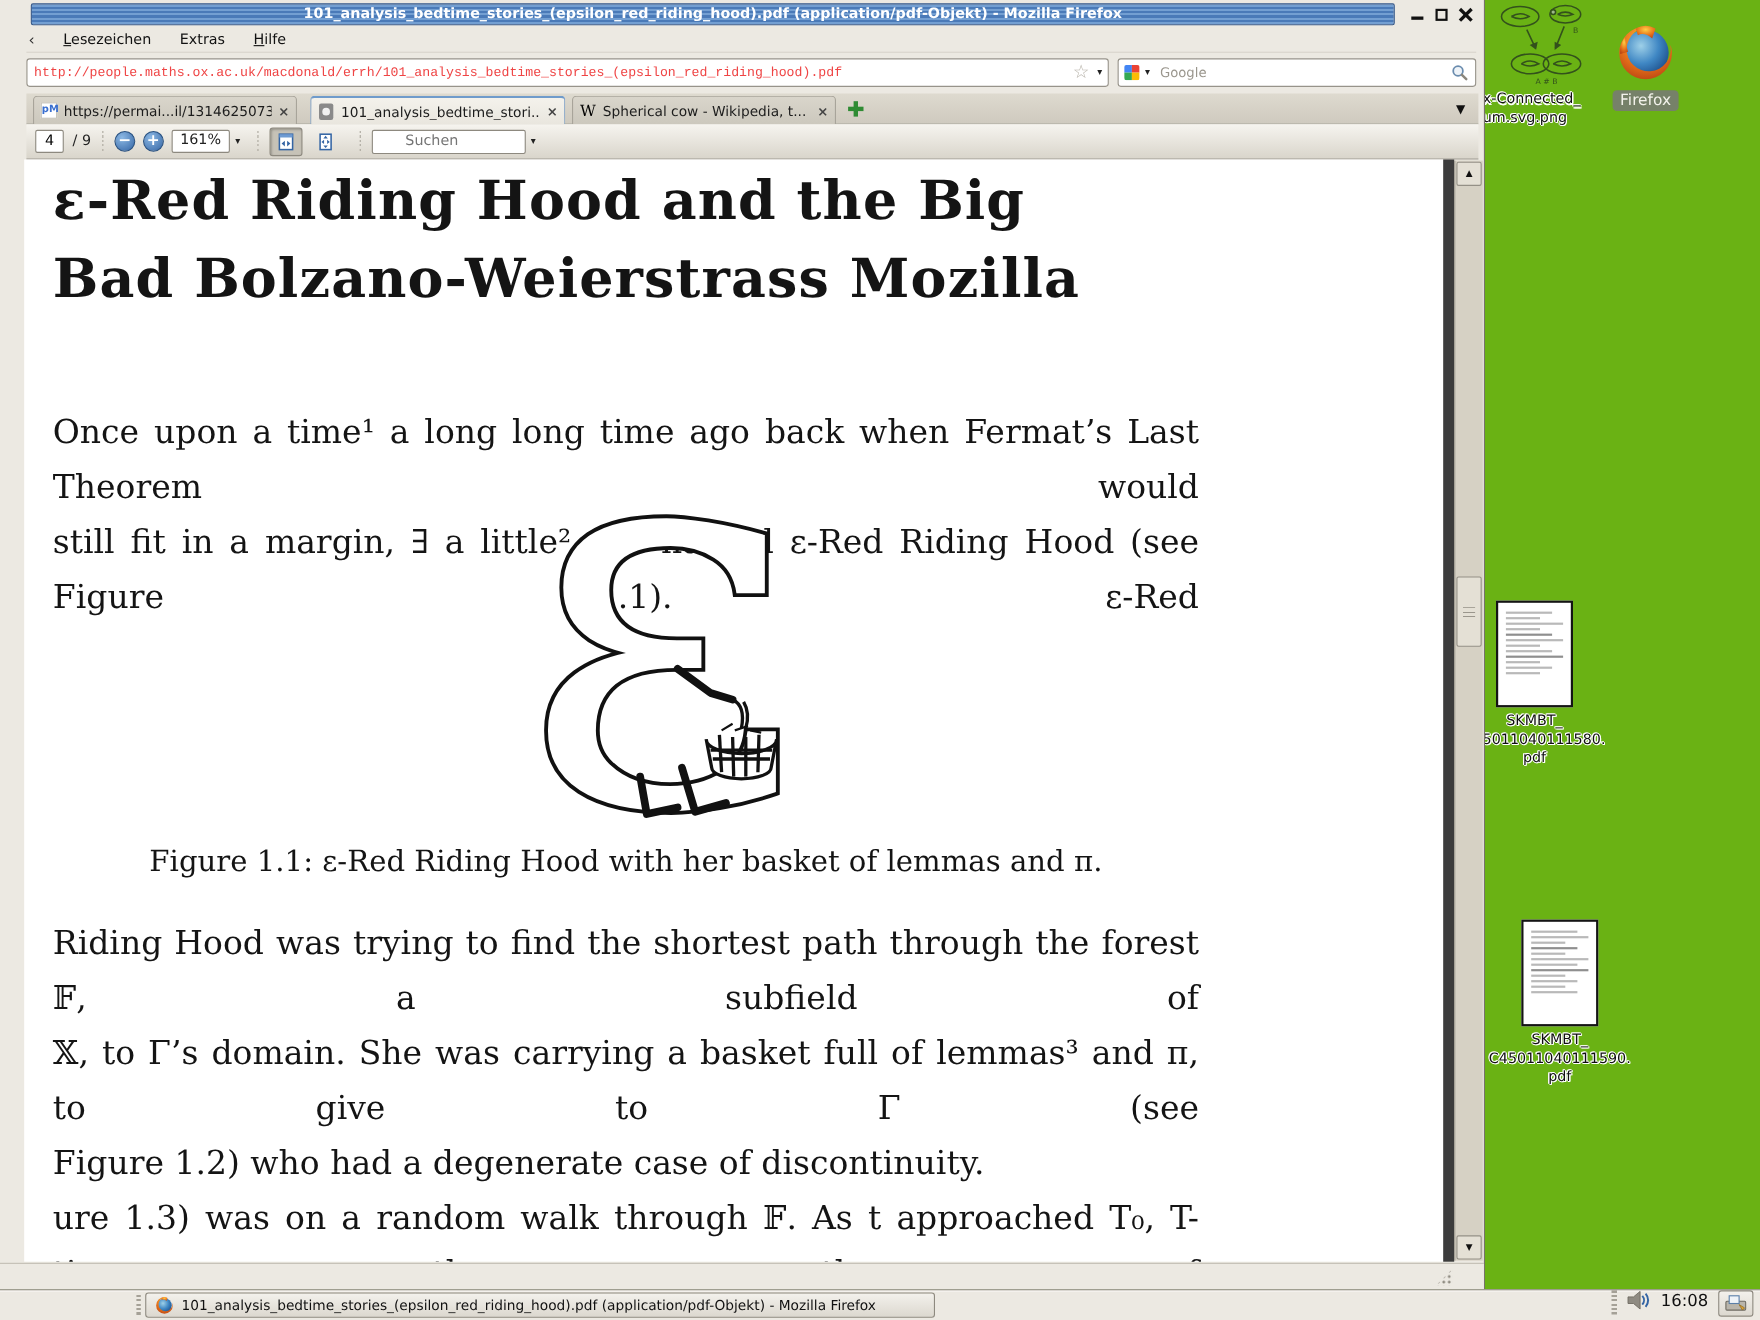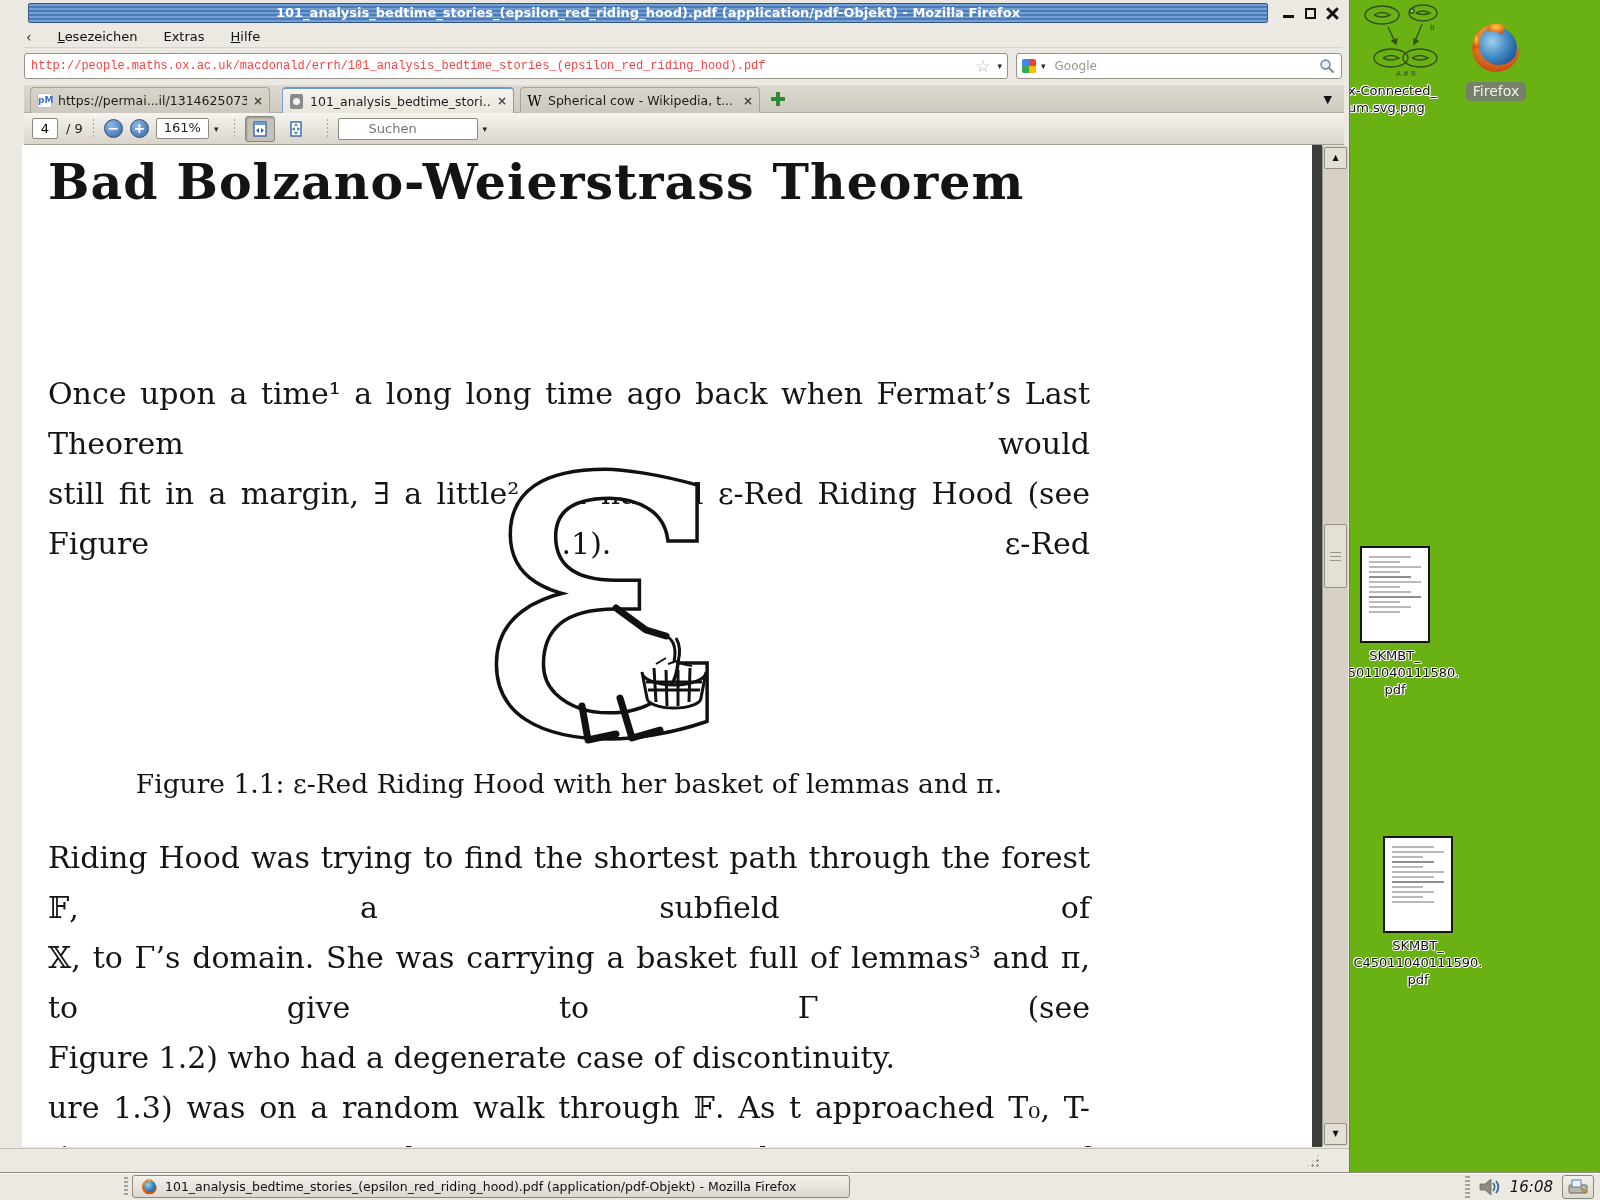--- a/index.html
+++ b/index.html
@@ -141,21 +141,21 @@
   
   .taskbar { position:absolute; left:0; top:1172px; width:1600px; height:28px;
     background:#ece9e2; border-top:1px solid #918d83; box-shadow:inset 0 1px 0 #fbfaf7; }
   .task-grip { position:absolute; left:124px; top:4px; width:4px; height:20px;
     background:repeating-linear-gradient(180deg,#a5a197 0 2px,transparent 2px 4px); }
   .taskbtn { position:absolute; left:132px; top:2px; width:718px; height:23px;
     background:linear-gradient(180deg,#f3f1ec,#dcd8cf); border:1px solid #8d897f;
     border-radius:3px; display:flex; align-items:center; padding:0 8px; gap:7px;
     font-size:12.5px; color:#111; cursor:pointer; }
   .taskbtn .lbl { overflow:hidden; white-space:nowrap; }
-  .tray { position:absolute; right:6px; top:0; height:28px; display:flex; align-items:center; gap:9px;font-style:italic; }
+  .tray { position:absolute; right:6px; top:0; height:28px; display:flex; gap:9px; }
   .tray-grip { width:5px; height:22px;
     background:repeating-linear-gradient(180deg,#a5a197 0 2px,transparent 2px 4px); }
   .clock { font-size:15px; color:#111; }
   .deskbtn { width:32px; height:24px; background:linear-gradient(180deg,#f3f1ec,#dcd8cf);
     border:1px solid #8d897f; border-radius:3px; display:flex; align-items:center;
     justify-content:center; cursor:pointer; }
 </style>
 </head>
 <body>
 
@@ -347,21 +347,22 @@
       </div>
       <span class="tsep"></span>
       <div class="findbox">
         <input type="text" placeholder="Suchen" style="">
       </div>
       <span class="s-caret">▾</span>
     </div>
 
     <div class="content">
       <div class="doc-title">
-        <div>Bad Bolzano-Weierstrass Theorem</div>
+        <div>ε-Red Riding Hood and the Big</div>
+        <div>Bad Bolzano-Weierstrass Mozilla</div>
       </div>
 
       <div class="para p1">
         <div class="jline">Once upon a time¹ a long long time ago back when Fermat’s Last Theorem would</div>
         <div class="jline">still fit in a margin, ∃ a little² girl named ε-Red Riding Hood (see Figure 1.1). ε-Red</div>
       </div>
 
       <svg class="figure" width="240" height="300" viewBox="0 0 240 300">
         <text x="4" y="278" font-size="490" font-family="DejaVu Serif, serif" fill="#ffffff" stroke="#111" stroke-width="7" paint-order="stroke" style="letter-spacing:0">ε</text>
         <g fill="none" stroke="#111" stroke-width="7" stroke-linecap="round" stroke-linejoin="round">

